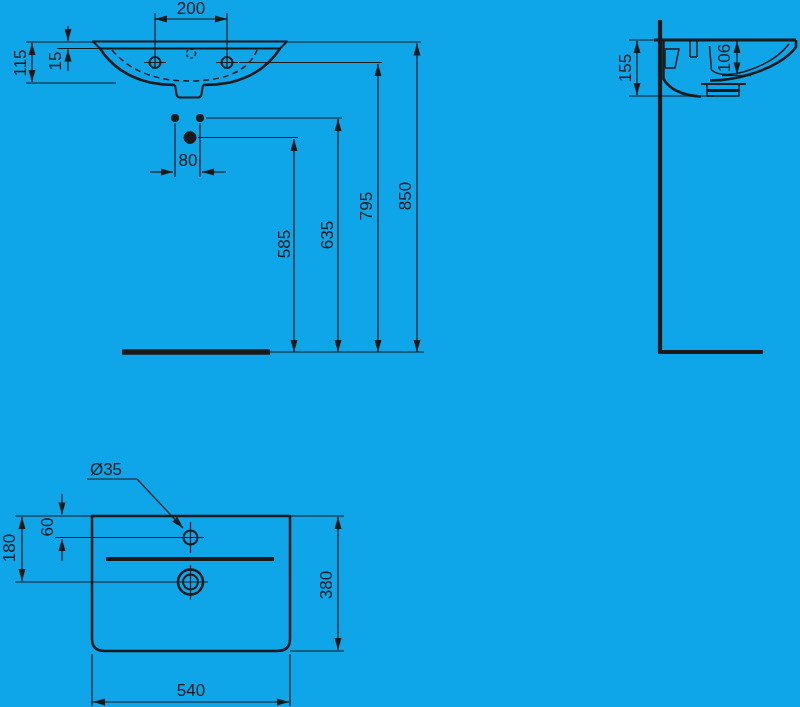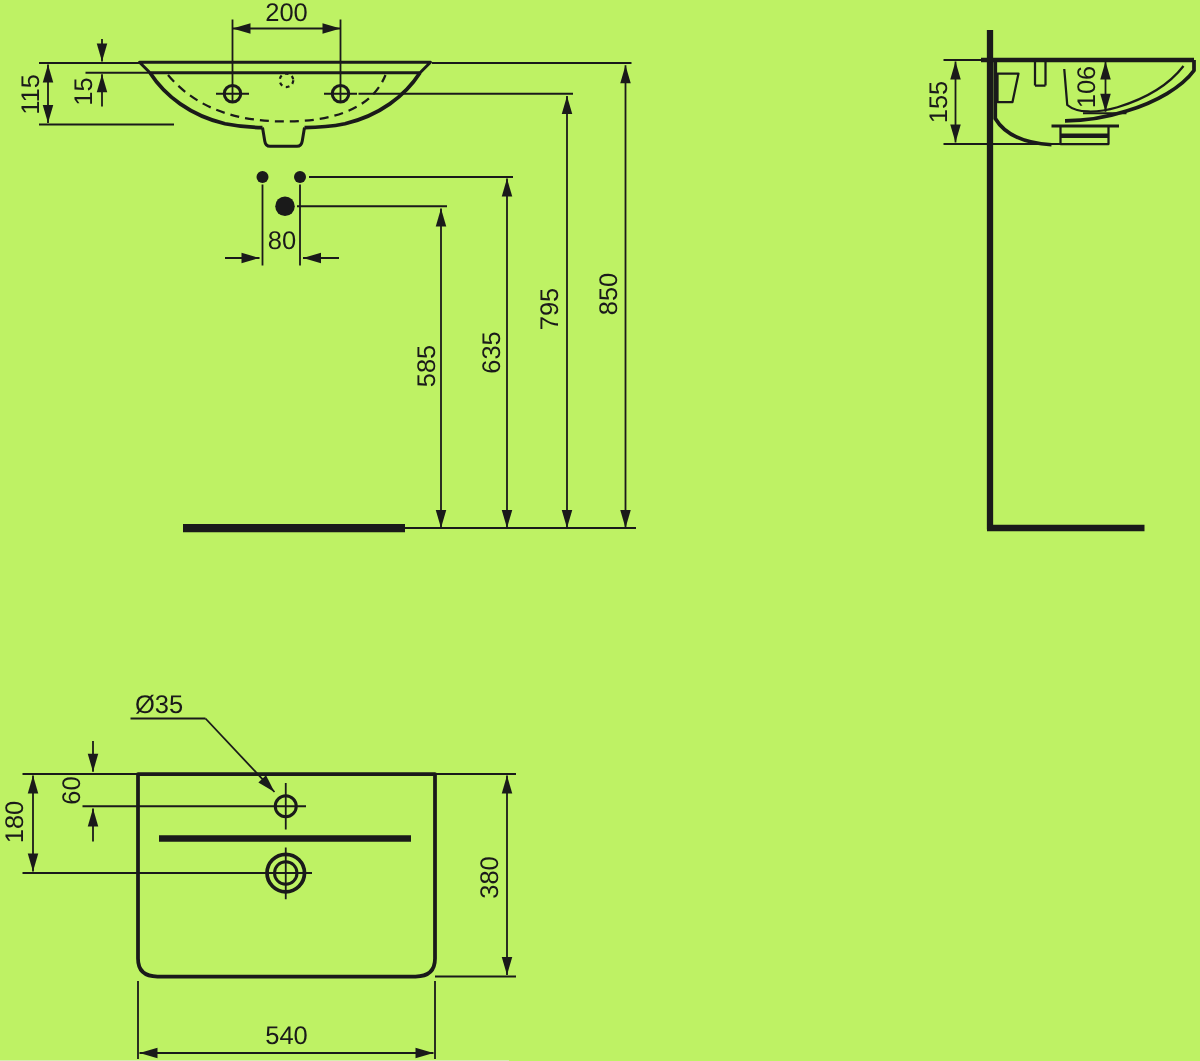--- a/index.html
+++ b/index.html
@@ -1,18 +1,18 @@
 <!DOCTYPE html>
 <html><head>
 <meta charset="utf-8">
 <style>
   html,body{margin:0;padding:0;background:#e9e9e9;}
   .page{
     width:800px;height:707px;
-    background:#bef264;
+    background:#0ea5e9;
     position:relative;
     font-family:"Liberation Sans",sans-serif;
     overflow:hidden;
   }
   svg{display:block;}
   .ln{stroke:#1a1a1a;fill:none;stroke-linecap:butt;stroke-linejoin:round;}
   .w1{stroke-width:1.2;}
   .w15{stroke-width:1.5;}
   .w2{stroke-width:2;}
   .w25{stroke-width:2.5;}

